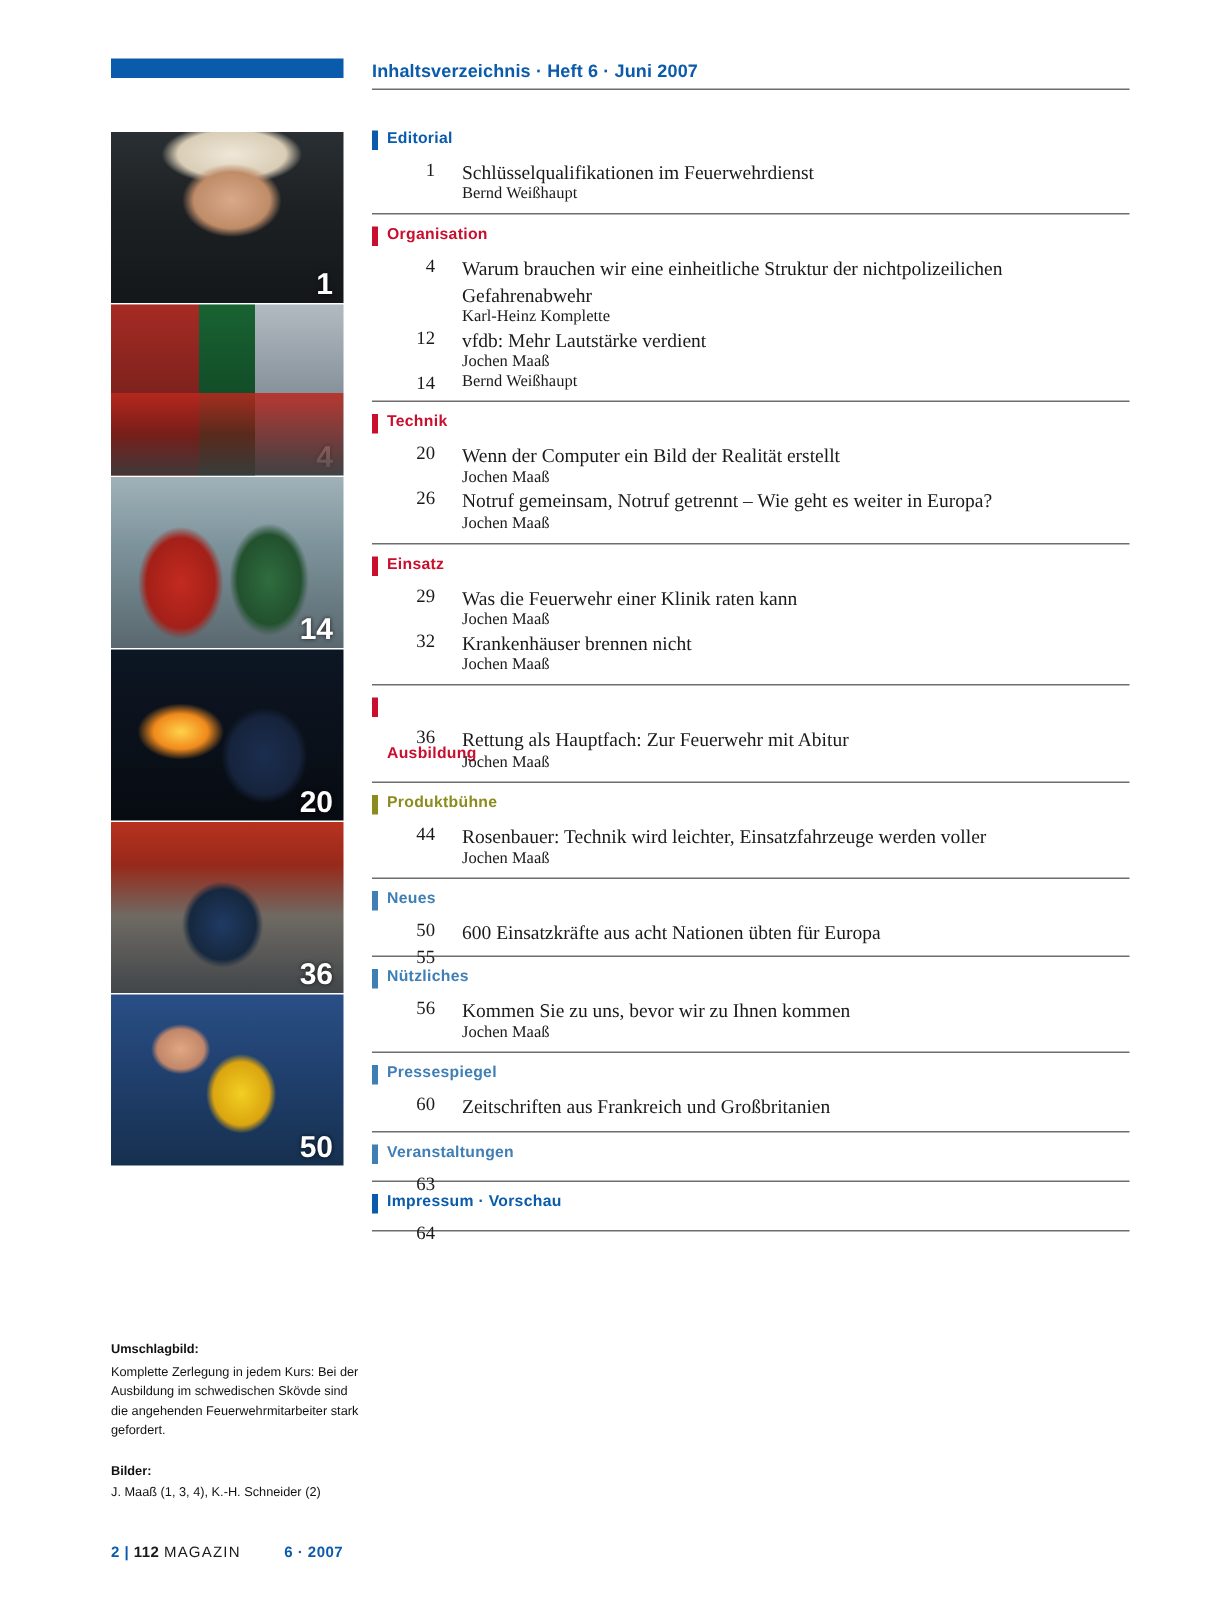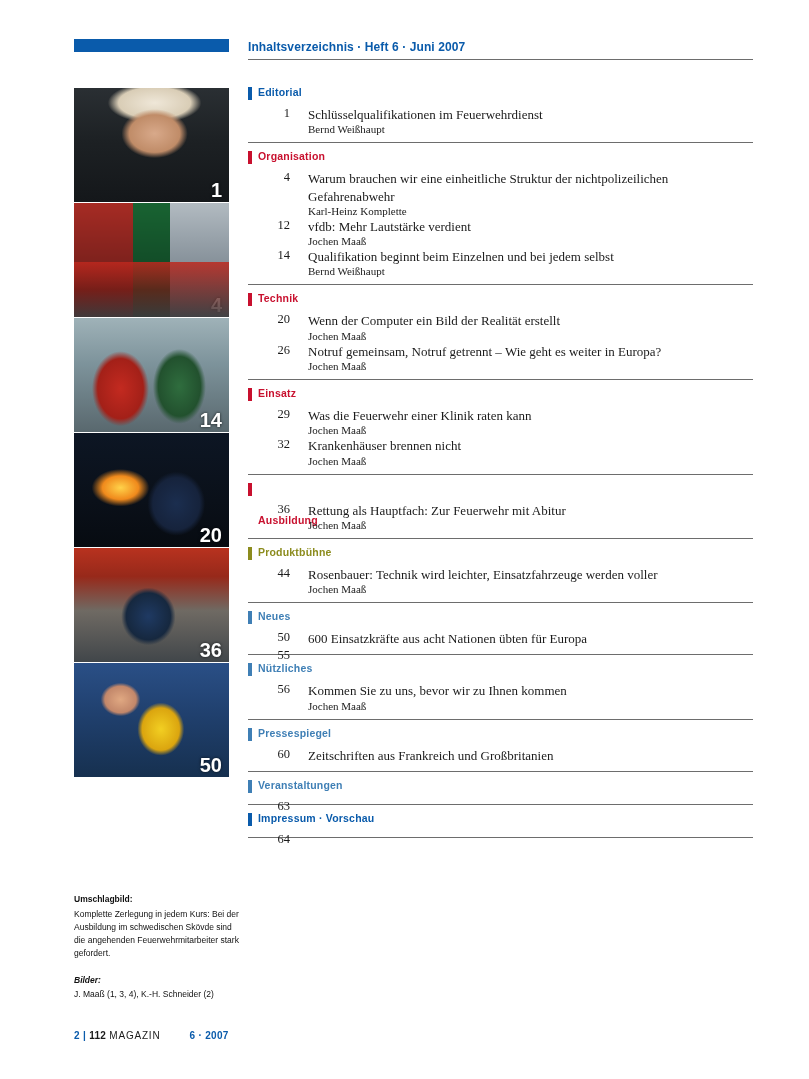--- a/index.html
+++ b/index.html
@@ -136,21 +136,20 @@
   .caption-block .cap-title {
     font-weight: bold;
     margin-bottom: 2px;
   }
   .caption-block .cap-body {
     margin-bottom: 14px;
   }
   .caption-block .cap-title2 {
     font-weight: bold;
     margin-bottom: 2px;
-    font-style: italic;
   }
 
   
   .footer {
     position: absolute;
     left: 74px;
     top: 1030px;
     width: 300px;
     font-family: "Liberation Sans", sans-serif;
     font-size: 10px;
@@ -313,21 +312,20 @@
           <div class="etitle">Warum brauchen wir eine einheitliche Struktur der nichtpolizeilichen Gefahrenabwehr</div>
           <div class="eauthor">Karl-Heinz Komplette</div>
         </div>
         <div class="entry">
           <div class="pnum">12</div>
           <div class="etitle">vfdb: Mehr Lautstärke verdient</div>
           <div class="eauthor">Jochen Maaß</div>
         </div>
         <div class="entry">
           <div class="pnum">14</div>
-          <div class="etitle">Qualifikation beginnt beim Einzelnen und bei jedem selbst</div>
           <div class="eauthor">Bernd Weißhaupt</div>
         </div>
         <div class="sec-rule"></div>
       </div>
       <div class="section">
         <div class="sec-head">
           <div class="sec-bar" style="background: rgb(200, 16, 46);"></div>
           <div class="sec-label" style="color: rgb(200, 16, 46);">Technik</div>
         </div>
         <div class="entry">

